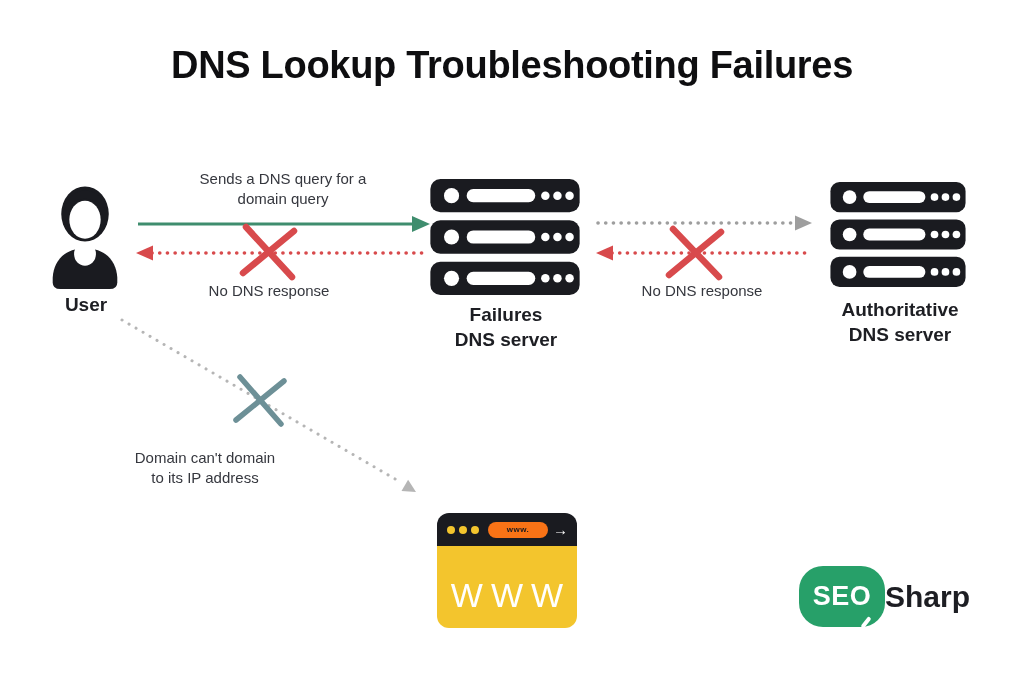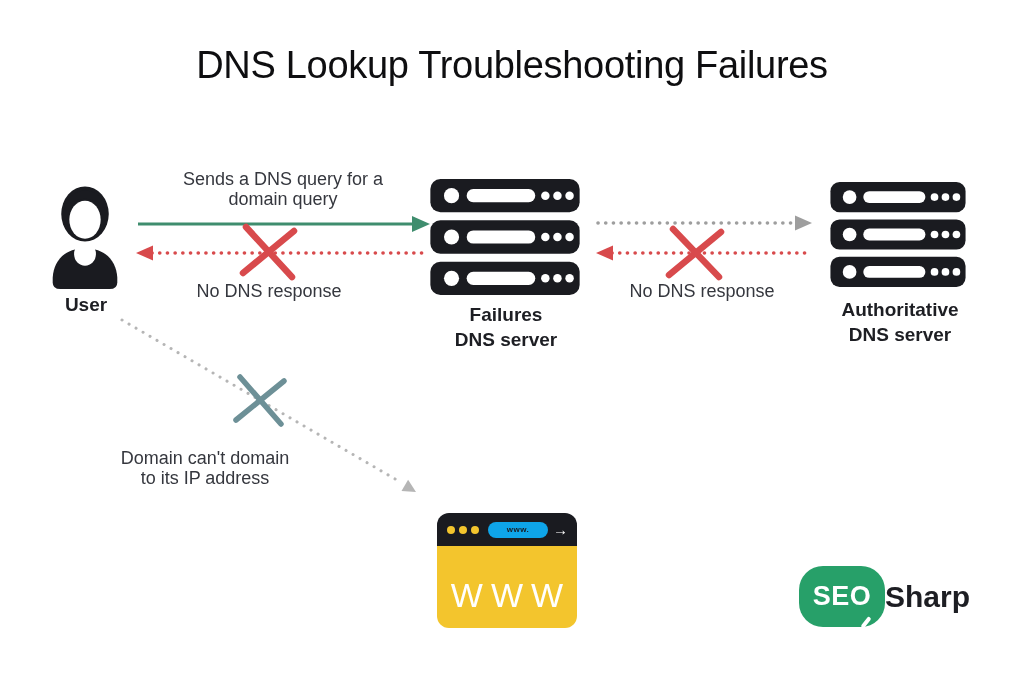--- a/index.html
+++ b/index.html
@@ -2,60 +2,60 @@
 <html style="--title_black: #0e0e10; --text_dark: #35373e; --label_dark: #1d1e23; --arrow_green: #3f8d6e; --error_red: #d84a4c; --dotted_gray: #9e9e9e; --path_gray: #b5b5b5; --x_teal: #6d9097; --icon_black: #1a1b20; --browser_yellow: #f3c52d; --logo_green: #27a069;"><head>
 <meta charset="utf-8">
 <style>
   html,body{margin:0;padding:0;background:#fff;}
   .canvas{
     position:relative;width:1024px;height:683px;background:#ffffff;
     font-family:"Liberation Sans",sans-serif;overflow:hidden;
   }
   .title{
     position:absolute;left:0;top:44px;width:1024px;text-align:center;
-    font-size:38px;font-weight:400;letter-spacing:-0.3px;color:var(--title_black);
+    font-size:38px;font-weight:700;letter-spacing:-0.3px;color:var(--title_black);
   }
   .connectors{position:absolute;left:0;top:0;}
   
   .s-green{stroke:var(--arrow_green);stroke-width:3;}
   .f-green{fill:var(--arrow_green);}
   .s-red{stroke:var(--error_red);}
   .f-red{fill:var(--error_red);}
   .s-gray{stroke:var(--dotted_gray);}
   .f-gray{fill:var(--dotted_gray);}
   .s-lgray{stroke:var(--path_gray);}
   .f-lgray{fill:var(--path_gray);}
   .s-teal{stroke:var(--x_teal);}
   .dotted{stroke-width:3.6;stroke-dasharray:0.1 7.6;stroke-linecap:round;}
   .dotted2{stroke-width:3;stroke-dasharray:0.1 8;stroke-linecap:round;}
   .xmark{stroke-width:6.5;stroke-linecap:round;fill:none;}
   .xmark2{stroke-width:5.5;stroke-linecap:round;fill:none;}
 
   .edge-label{
-    position:absolute;text-align:center;font-size:18px;line-height:20px;
+    position:absolute;text-align:center;font-size:15px;line-height:20px;
     font-weight:500;color:var(--text_dark);
   }
   .node-label{
     position:absolute;text-align:center;font-size:19px;line-height:25px;
     font-weight:600;color:var(--label_dark);
   }
   .icon-wrap{position:absolute;}
 
   
   .browser{
     position:absolute;left:437px;top:513px;width:140px;height:115px;
     border-radius:12px;overflow:hidden;
   }
   .browser-top{
     height:33px;background:var(--icon_black);display:flex;align-items:center;
     padding:0 8px 0 10px;
   }
   .b-dot{width:8px;height:8px;border-radius:50%;background:var(--browser_yellow);margin-right:4px;flex:none;}
   .address-pill{
-    margin-left:5px;background:#0ea5e9;border-radius:9px;width:60px;height:16px;
+    margin-left:5px;background:#f97316;border-radius:9px;width:60px;height:16px;
     display:flex;align-items:center;justify-content:center;
     font-size:8px;font-weight:700;letter-spacing:0.5px;color:var(--icon_black);flex:none;
   }
   .b-arrow{color:#fff;font-size:15px;font-weight:700;margin-left:5px;line-height:1;}
   .browser-body{
     height:98px;background:var(--browser_yellow);display:flex;align-items:center;justify-content:center;
     color:#fff;font-size:34px;font-weight:500;letter-spacing:8px;padding-left:8px;
   }
 
   

